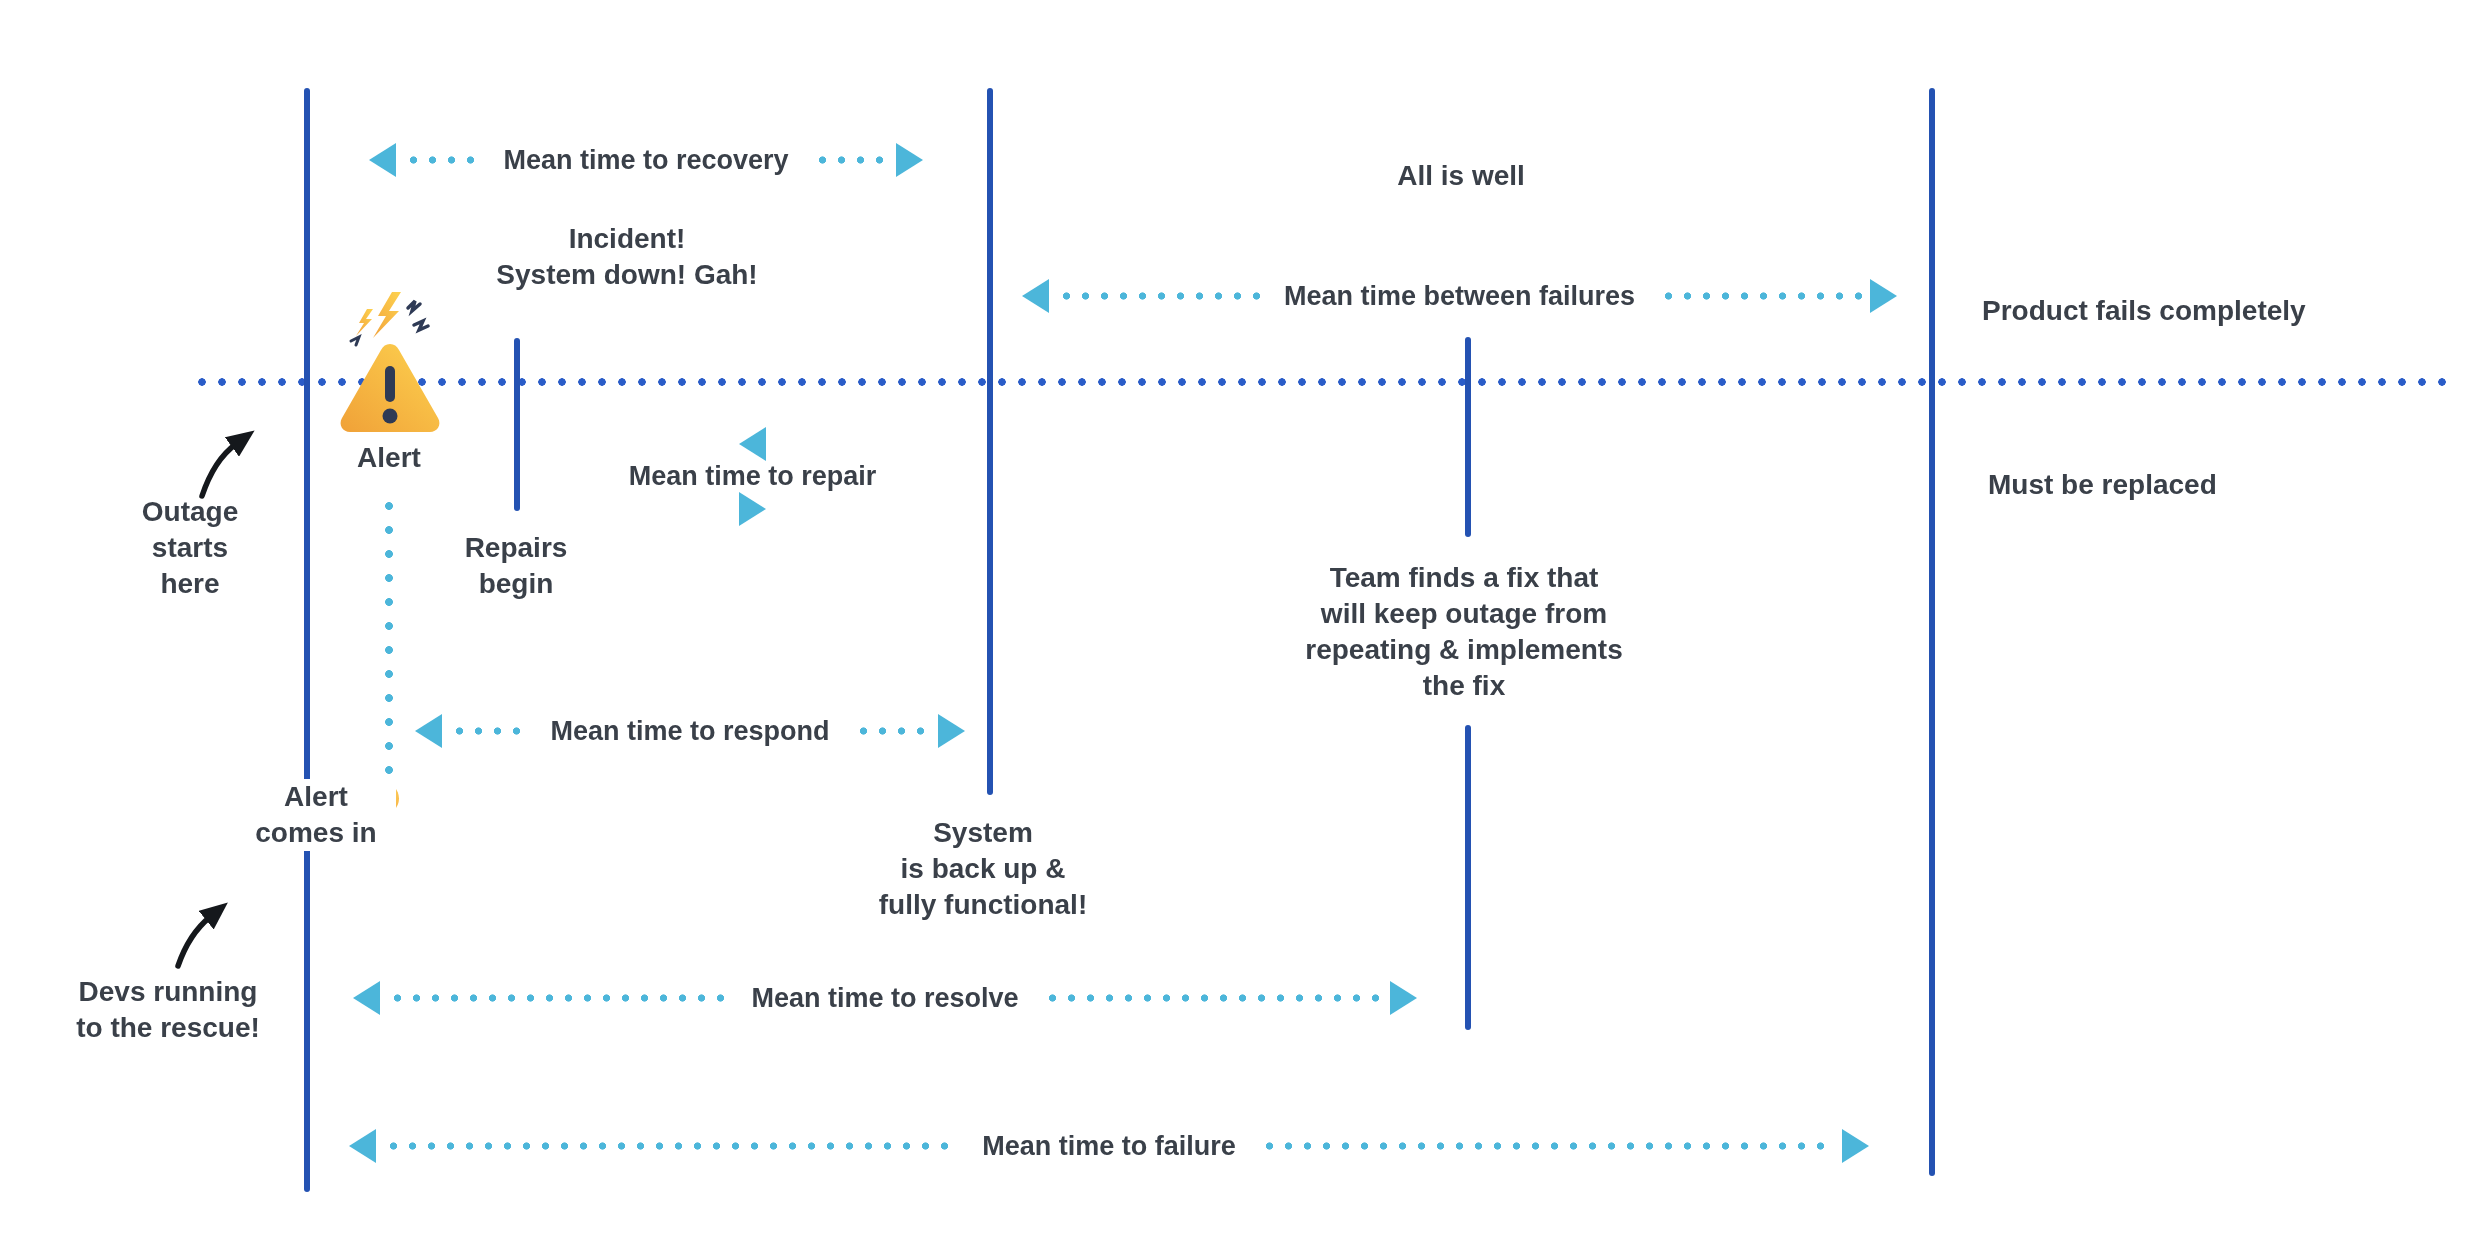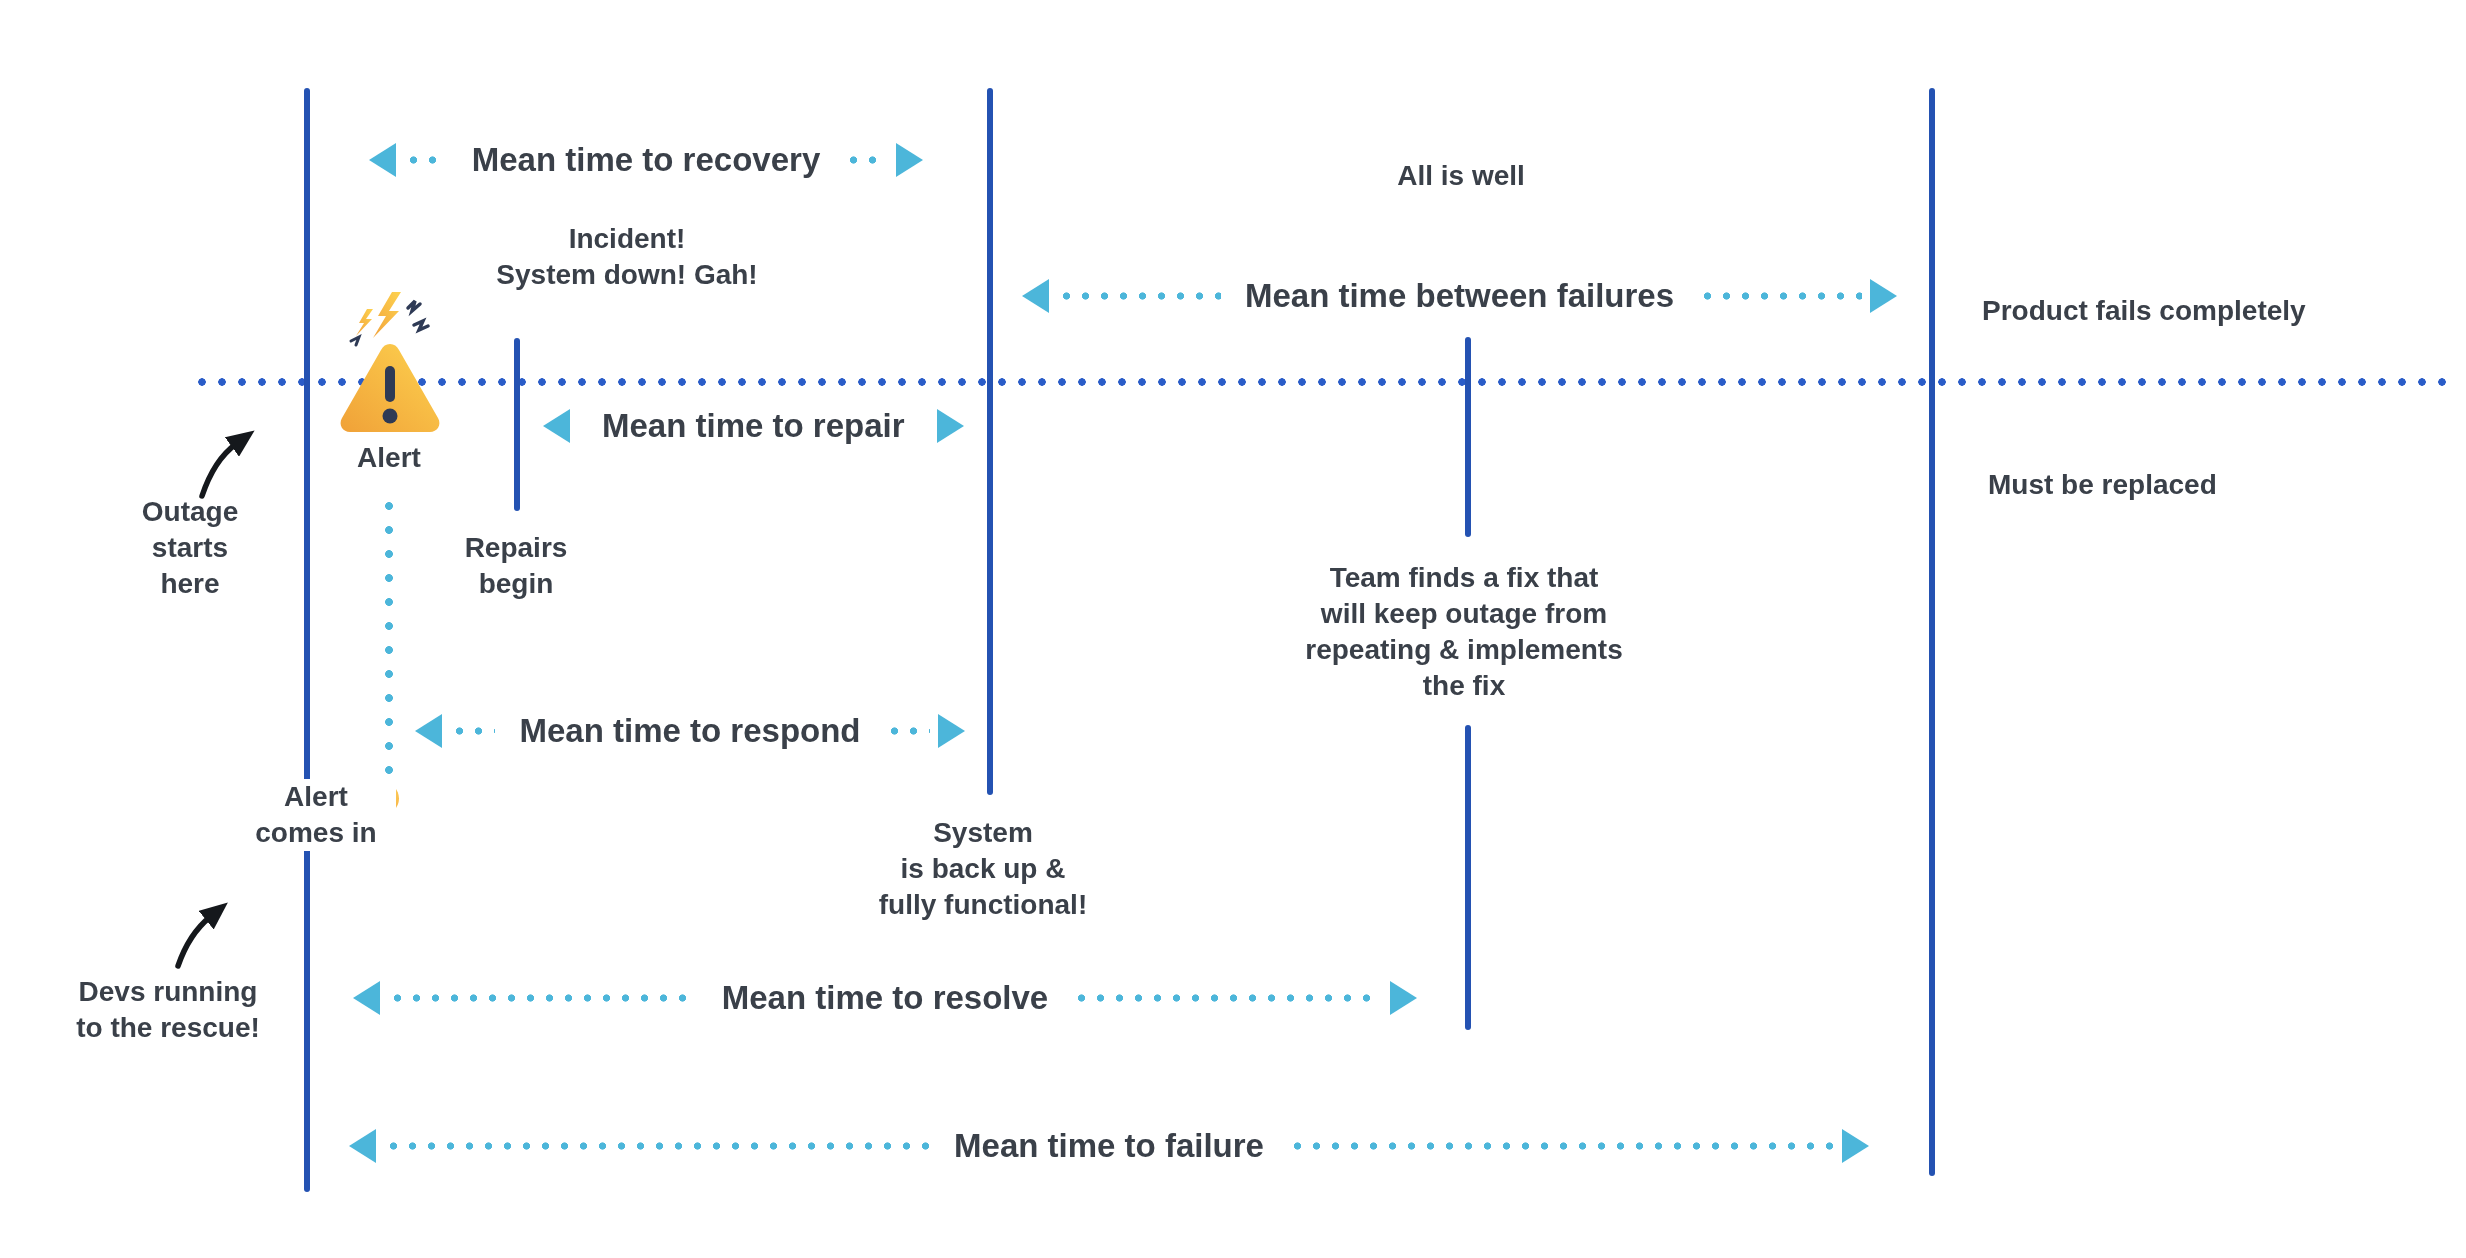--- a/index.html
+++ b/index.html
@@ -52,21 +52,21 @@
     border-bottom:17px solid transparent;
     border-left:27px solid var(--teal);
   }
   .arrow .dots{
     flex:1;height:8px;margin:0 8px;
     background:radial-gradient(circle, var(--teal) 3.3px, transparent 3.9px) repeat-x left center;
     background-size:19px 8px;
   }
   .arrow .arrow-label{
     flex:none;
-    font-size:33px;font-weight:700;
+    font-size:27px;font-weight:700;
     white-space:nowrap;
     padding:0 16px;
     color:var(--text-dark);
   }
   .note{
     position:absolute;
     font-size:28px;font-weight:700;line-height:36px;
     color:var(--text-dark);
     white-space:pre-line;
     text-align:center;
@@ -103,21 +103,21 @@
   </div>
 
   <div class="arrow" style="left:1022px;top:279px;width:875px;">
     <span class="head left"></span>
     <span class="dots"></span>
     <span class="arrow-label">Mean time between failures</span>
     <span class="dots"></span>
     <span class="head right"></span>
   </div>
 
-  <div class="arrow" style="left:543px;top:409px;width:419px;">
+  <div class="arrow" style="left:543px;top:427px;width:419px;flex-direction:column;">
     <span class="head left"></span>
     <span class="dots"></span>
     <span class="arrow-label">Mean time to repair</span>
     <span class="dots"></span>
     <span class="head right"></span>
   </div>
 
   <div class="arrow" style="left:415px;top:714px;width:550px;">
     <span class="head left"></span>
     <span class="dots"></span>

